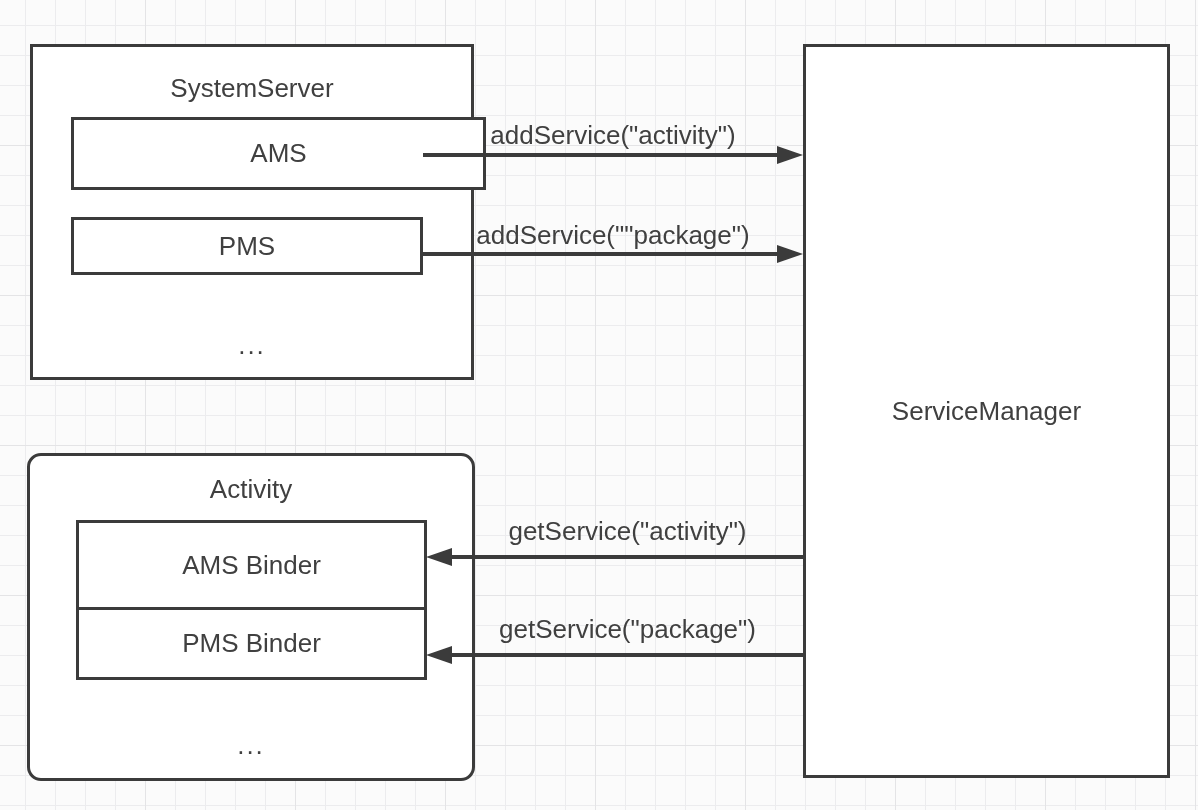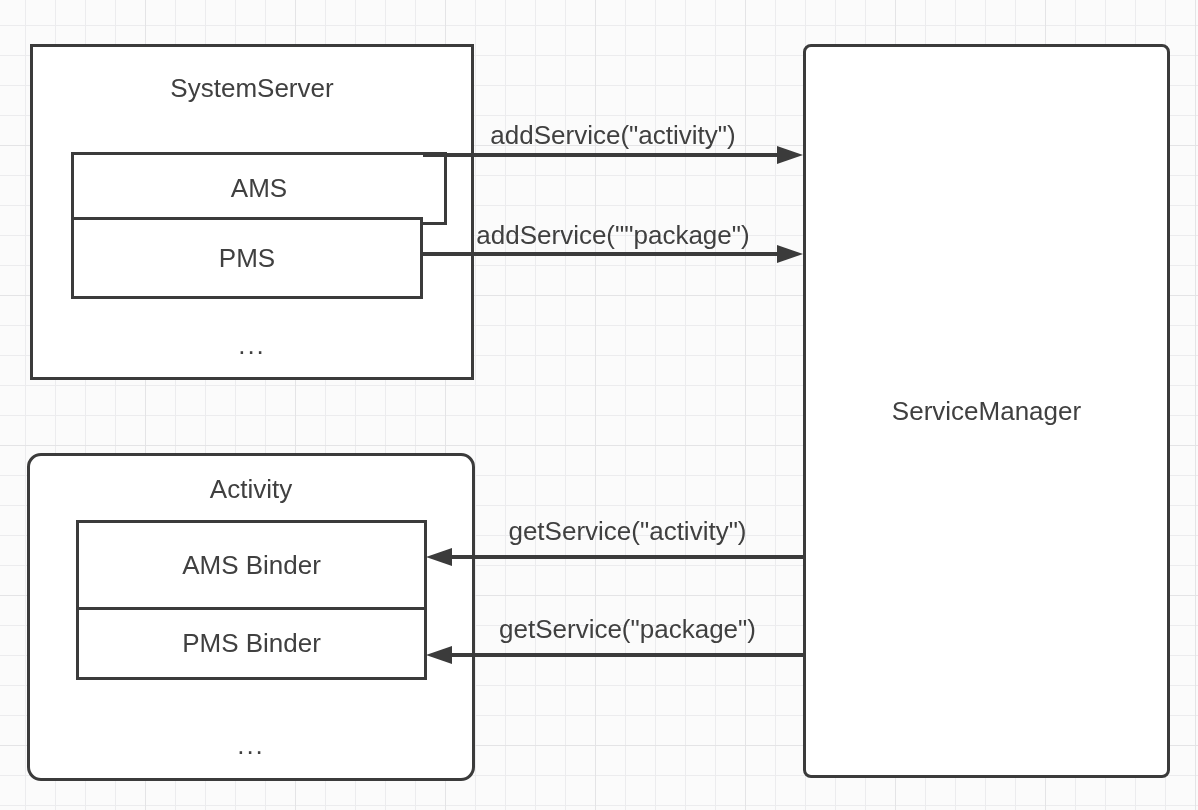--- a/index.html
+++ b/index.html
@@ -48,35 +48,34 @@
     font-size:26px;
   }
   .dots{
     position:absolute;left:0;width:100%;
     text-align:center;
     font-size:26px;line-height:32px;
     letter-spacing:2px;
   }
   #node-system-server{left:30px;top:44px;width:444px;height:336px;}
   #node-system-server .node-title{top:25px;}
-  #sub-ams{left:38px;top:70px;width:376px;height:73px;margin-top:35px;}
-  #sub-pms{left:38px;top:170px;width:352px;height:82px;}
+  #sub-ams{left:38px;top:70px;width:415px;height:73px;}
+  #sub-pms{left:38px;top:170px;width:352px;height:58px;}
   #node-system-server .dots{top:282px;}
 
   #node-activity{left:27px;top:453px;width:448px;height:328px;border-radius:14px;}
   #node-activity .node-title{top:17px;}
   #sub-ams-binder{left:46px;top:64px;width:351px;height:91px;}
   #sub-pms-binder{left:46px;top:151px;width:351px;height:73px;}
   #node-activity .dots{top:273px;}
 
   #node-service-manager{
     left:803px;top:44px;width:367px;height:734px;
     display:flex;align-items:center;justify-content:center;
     font-size:26px;
-    border-radius:8px;
   }
 
   .arrow-line{position:absolute;height:4px;background:var(--stroke);}
   .arrow-head{position:absolute;width:0;height:0;
     border-top:9px solid transparent;border-bottom:9px solid transparent;}
   .arrow-head.right{border-left:26px solid var(--stroke);}
   .arrow-head.left{border-right:26px solid var(--stroke);}
   .arrow-label{
     position:absolute;
     font-size:26px;line-height:32px;

